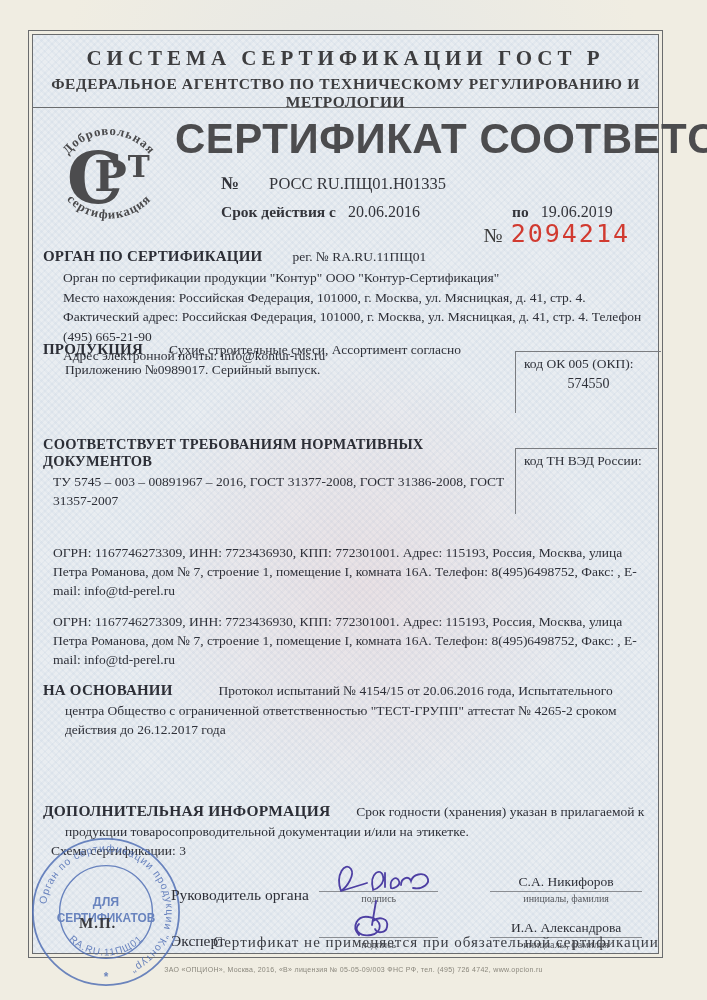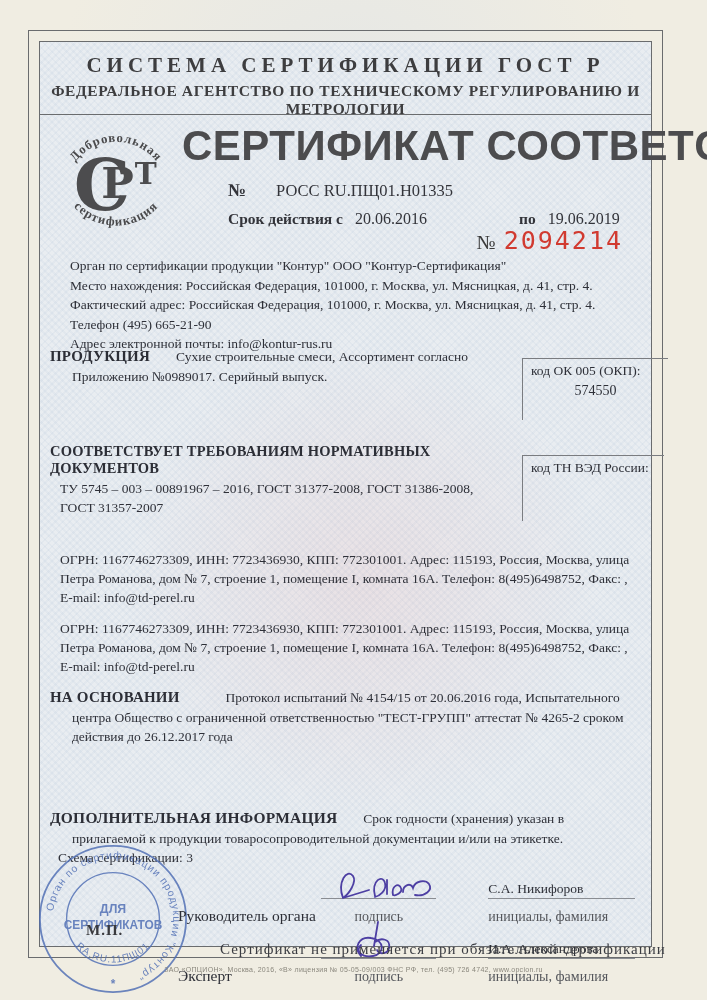--- a/index.html
+++ b/index.html
@@ -12,21 +12,21 @@
   }
   .page{
     position:absolute;inset:0;
     background:
       radial-gradient(ellipse 60% 40% at 50% 10%, rgba(210,220,235,.35), rgba(210,220,235,0) 70%),
       #f0ede2;
   }
   .frame{
     position:absolute;left:28px;top:30px;width:635px;height:928px;
     border:1.5px solid #6a6c6e;
-    padding:10px;
+    padding:3px;
     box-sizing:border-box;
     background:transparent;
   }
   .frame-inner{
     position:relative;
     width:100%;height:100%;
     border:1px solid #6a6c6e;
     box-sizing:border-box;
     background:
       radial-gradient(ellipse 330px 330px at 53% 60%, rgba(231,150,150,.14), rgba(231,150,150,0) 72%),
@@ -93,22 +93,22 @@
   }
   .code-box .code-val{display:block;text-align:center;margin-top:4px;font-size:14px;}
 
   
   .sig-area{left:138px;right:16px;top:832px;}
   .sig-row{display:flex;align-items:flex-end;margin-bottom:9px;}
   .sig-role{width:172px;font-weight:normal;font-size:15.5px;color:#2c2e36;}
   .sig-mid{width:138px;text-align:center;position:relative;}
   .sig-line{height:24px;border-bottom:1px solid #8a8d92;position:relative;}
   .sig-line svg{position:absolute;left:14px;bottom:-8px;}
-  .sig-cap{font-size:14px;color:#55575c;margin-top:10px;}
-  .sig-name-col{margin-left:52px;width:176px;}
+  .sig-cap{font-size:10px;color:#55575c;margin-top:1px;}
+  .sig-name-col{margin-left:52px;width:176px;text-align:center;}
   .sig-name{font-size:13.5px;color:#2e3038;border-bottom:1px solid #8a8d92;padding-bottom:1px;white-space:nowrap;}
   .footnote{
     left:180px;right:4px;top:899px;
     text-align:center;font-size:15px;letter-spacing:1px;color:#3a3c42;
     white-space:nowrap;
   }
 
   
   .stamp-wrap{left:-6px;top:798px;width:158px;height:158px;}
   .mp-label{
@@ -163,20 +163,24 @@
 
       <div class="abs validity-row">
         <span class="lbl">Срок действия  с</span><span class="date">20.06.2016</span><span class="po">по</span><span class="date">19.06.2019</span>
       </div>
 
       <div class="abs rednum-row">
         <span class="lbl">№</span><span class="val">2094214</span>
       </div>
 
       <div class="abs sec" style="top:212px;">
+        <div>
+          <span class="sec-h">ОРГАН ПО СЕРТИФИКАЦИИ</span>
+          <span class="sec-body" style="margin-left:26px;">рег. № RA.RU.11ПЩ01</span>
+        </div>
         <div class="org-lines">
           <div>Орган по сертификации продукции   "Контур" ООО "Контур-Сертификация"</div>
           <div>Место нахождения: Российская Федерация, 101000, г. Москва, ул. Мясницкая, д. 41, стр. 4. Фактический адрес: Российская Федерация, 101000, г. Москва, ул. Мясницкая, д. 41, стр. 4. Телефон (495) 665-21-90</div>
           <div>Адрес электронной почты:  info@kontur-rus.ru</div>
         </div>
       </div>
 
       <div class="abs sec" style="top:304px;right:150px;">
         <p class="hang sec-body"><span class="sec-h gap-lg">ПРОДУКЦИЯ</span><span>Сухие строительные смеси, Ассортимент согласно Приложению №0989017. Серийный выпуск.</span></p>
       </div>

